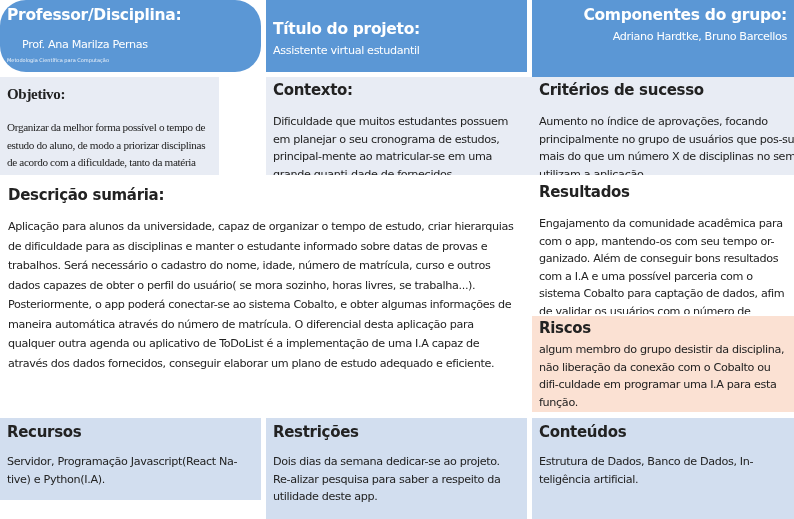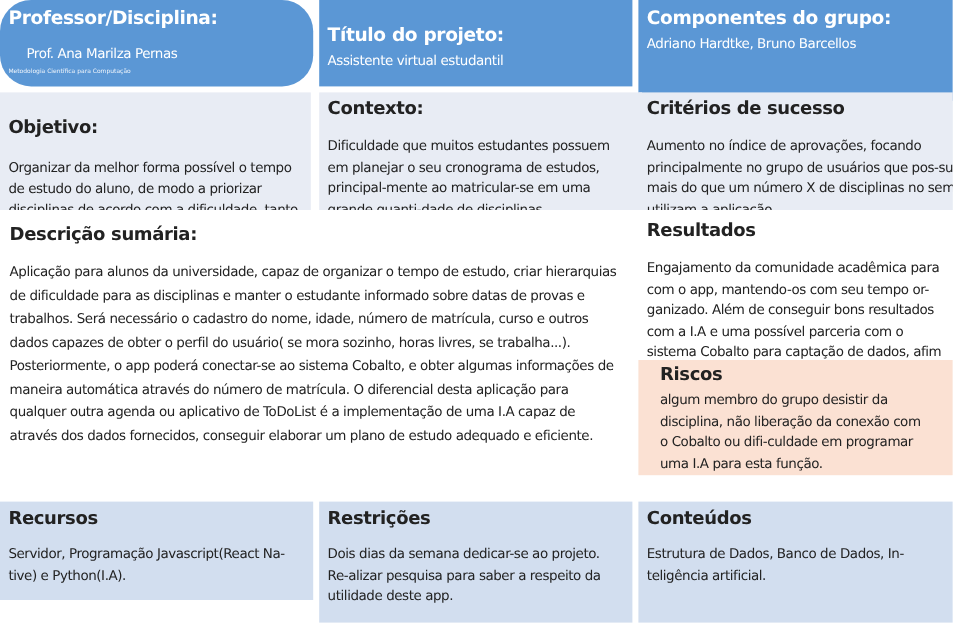--- a/index.html
+++ b/index.html
@@ -22,49 +22,49 @@
 
 <div class="panel hdr" style="left:0;top:0;width:261px;height:72px;padding:6px 7px;border-radius:26px;">
   <div class="title">Professor/Disciplina:</div>
   <div class="body" style="margin-top:12px;margin-left:15px;">Prof. Ana Marilza Pernas</div>
   <div class="tiny">Metodologia Científica para Computação</div>
 </div>
 <div class="panel hdr" style="left:266px;top:0;width:261px;height:72px;padding:20px 7px;">
   <div class="title">Título do projeto:</div>
   <div class="body" style="margin-top:4px;">Assistente virtual estudantil</div>
 </div>
-<div class="panel hdr" style="left:532px;top:0;width:262px;height:84px;padding:6px 7px;">
+<div class="panel hdr" style="left:532px;top:0;width:262px;height:84px;padding:6px 7px;text-align:right;">
   <div class="title">Componentes do grupo:</div>
   <div class="body" style="margin-top:4px;">Adriano Hardtke, Bruno Barcellos</div>
 </div>
 
-<div class="panel gray" style="left:0;top:77px;width:259px;height:98px;padding:20px 7px;">
+<div class="panel gray" style="left:0;top:77px;width:219px;height:98px;padding:8px 7px;font-family:Liberation Serif, serif;">
   <div class="title">Objetivo:</div>
   <div class="body" style="margin-top:16px;">Organizar da melhor forma possível o tempo de estudo do aluno, de modo a priorizar disciplinas de acordo com a dificuldade, tanto da matéria quanto do estudante.</div>
 </div>
 <div class="panel gray" style="left:266px;top:77px;width:269px;height:98px;padding:4px 7px;">
   <div class="title">Contexto:</div>
-  <div class="body" style="margin-top:14px;">Dificuldade que muitos estudantes possuem em planejar o seu cronograma de estudos, principal-mente ao matricular-se em uma grande quanti-dade de disciplinas.</div>
+  <div class="body" style="margin-top:14px;">Dificuldade que muitos estudantes possuem em planejar o seu cronograma de estudos, principal-mente ao matricular-se em uma grande quanti-dade de fornecidos.</div>
 </div>
 <div class="panel gray" style="left:532px;top:77px;width:308px;height:98px;padding:4px 7px;">
   <div class="title">Critérios de sucesso</div>
   <div class="body" style="margin-top:14px;">Aumento no índice de aprovações, focando principalmente no grupo de usuários que pos-suem mais do que um número X de disciplinas no semestre e utilizam a aplicação.</div>
 </div>
 
 <div class="panel white" style="left:0;top:180px;width:527px;height:230px;padding:6px 8px;">
   <div class="title">Descrição sumária:</div>
   <div class="body" style="margin-top:13px;line-height:19.5px;">Aplicação para alunos da universidade, capaz de organizar o tempo de estudo, criar hierarquias de dificuldade para as disciplinas e manter o estudante informado sobre datas de provas e trabalhos. Será necessário o cadastro do nome, idade, número de matrícula, curso e outros dados capazes de obter o perfil do usuário( se mora sozinho, horas livres, se trabalha...). Posteriormente, o app poderá conectar-se ao sistema Cobalto, e obter algumas informações de maneira automática através do número de matrícula. O diferencial desta aplicação para qualquer outra agenda ou aplicativo de ToDoList é a implementação de uma I.A capaz de através dos dados fornecidos, conseguir elaborar um plano de estudo adequado e eficiente.</div>
 </div>
 
 <div class="panel white" style="left:532px;top:180px;width:262px;height:134px;padding:3px 7px;">
   <div class="title">Resultados</div>
   <div class="body" style="margin-top:14px;">Engajamento da comunidade acadêmica para com o app, mantendo-os com seu tempo or-ganizado. Além de conseguir bons resultados com a I.A e uma possível parceria com o sistema Cobalto para captação de dados, afim de validar os usuários com o número de matrícula.</div>
 </div>
 
-<div class="panel peach" style="left:532px;top:300px;width:262px;height:96px;padding:3px 18px;">
+<div class="panel peach" style="left:532px;top:316px;width:262px;height:96px;padding:3px 7px;">
   <div class="title">Riscos</div>
   <div class="body" style="margin-top:4px;">algum membro do grupo desistir da disciplina, não liberação da conexão com o Cobalto ou difi-culdade em programar uma I.A para esta função.</div>
 </div>
 
 <div class="panel blue" style="left:0;top:418px;width:261px;height:82px;padding:5px 7px;">
   <div class="title">Recursos</div>
   <div class="body" style="margin-top:12px;">Servidor, Programação Javascript(React Na-tive) e Python(I.A).</div>
 </div>
 <div class="panel blue" style="left:266px;top:418px;width:261px;height:101px;padding:5px 7px;">
   <div class="title">Restrições</div>

